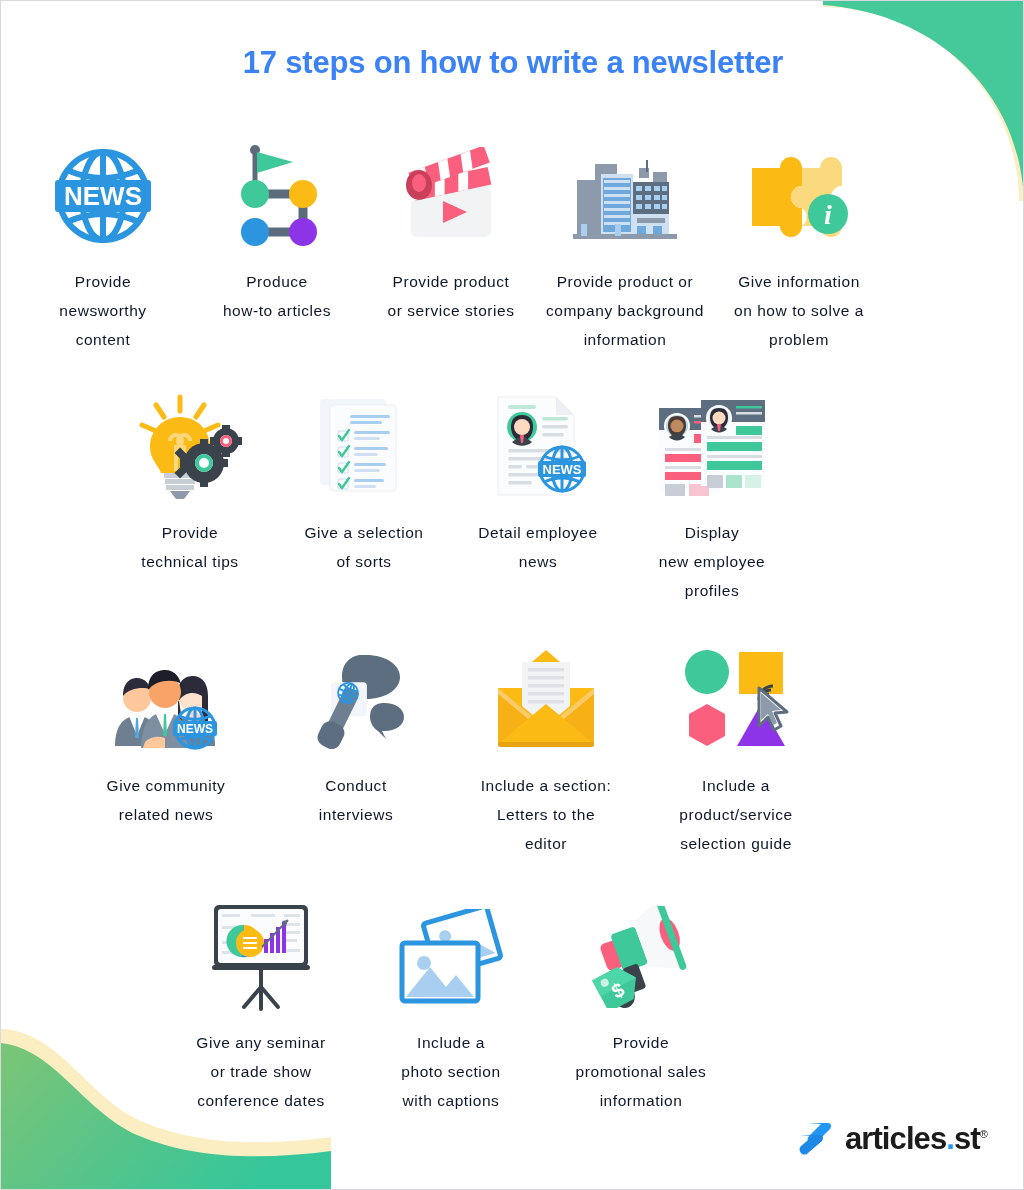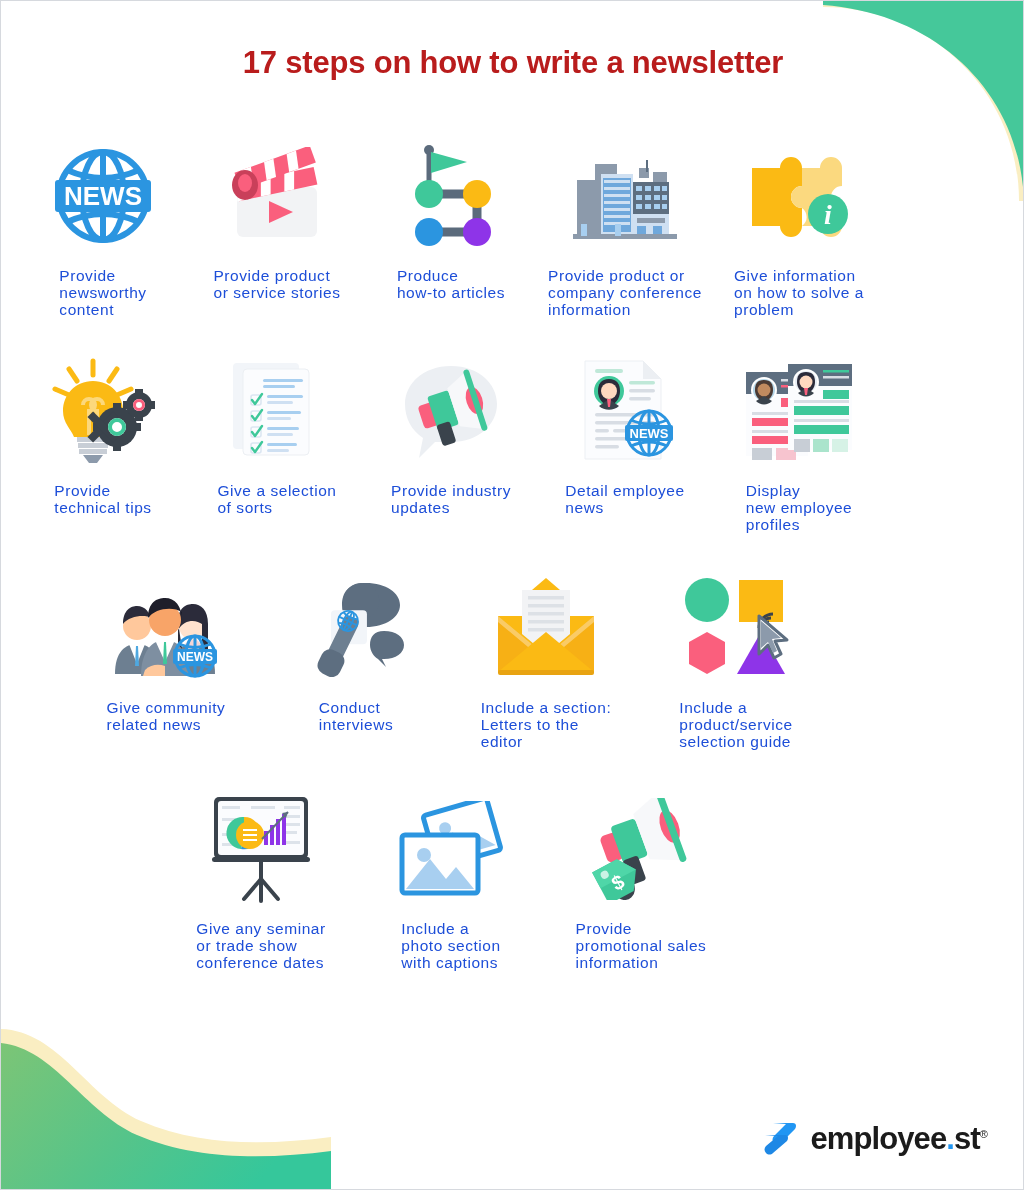--- a/index.html
+++ b/index.html
@@ -31,21 +31,21 @@
 
   
   .title {
     position: absolute;
     top: 44px;
     left: 0;
     width: 1024px;
     text-align: center;
     font-size: 31px;
     font-weight: bold;
-    color: #b91c1c;
+    color: #3b82f6;
     letter-spacing: -0.2px;
   }
 
   
   .rows {
     position: absolute;
     top: 136px;
     left: 0;
     width: 900px;
   }
@@ -73,23 +73,24 @@
     width: 120px;
     height: 118px;
     display: flex;
     align-items: center;
     justify-content: center;
   }
   .icon-box svg { display: block; }
 
   .cell-label {
     margin-top: 12px;
+    text-align: center;
     font-size: 15.5px;
-    line-height: 17px;
-    color: #1d4ed8;
+    line-height: 29px;
+    color: #0f172a;
     letter-spacing: 0.55px;
   }
 
   
   .logo {
     position: absolute;
     right: 36px;
     bottom: 32px;
     display: flex;
     align-items: center;
@@ -154,64 +155,64 @@
             <text x="54" y="61" font-family="Liberation Sans, sans-serif" font-size="26" font-weight="bold" fill="#ffffff" text-anchor="middle">NEWS</text>
           </svg>
         </div>
         <div class="cell-label" style="white-space:pre-line">Provide
 newsworthy
 content</div>
       </div>
 
       <div class="cell">
         <div class="icon-box">
-          <svg width="104" height="98" viewBox="0 0 104 98">
-            <rect x="12" y="40" width="80" height="50" rx="6" fill="#f2f3f5"></rect>
-            <g transform="rotate(-12 52 40)">
-              <rect x="12" y="28" width="80" height="18" fill="#fa5f7d"></rect>
-              <g fill="#ffffff">
-                <rect x="20" y="28" width="10" height="18" transform="skewX(-12)"></rect>
-                <rect x="44" y="28" width="10" height="18" transform="skewX(-12)"></rect>
-                <rect x="68" y="28" width="10" height="18" transform="skewX(-12)"></rect>
-              </g>
-            </g>
-            <g transform="rotate(-20 50 26)">
-              <rect x="12" y="12" width="80" height="18" fill="#fa5f7d"></rect>
-              <g fill="#ffffff">
-                <rect x="22" y="12" width="10" height="18" transform="skewX(-12)"></rect>
-                <rect x="46" y="12" width="10" height="18" transform="skewX(-12)"></rect>
-                <rect x="70" y="12" width="10" height="18" transform="skewX(-12)"></rect>
-              </g>
-            </g>
-            <ellipse cx="20" cy="38" rx="13" ry="15" fill="#c9405a"></ellipse>
-            <ellipse cx="20" cy="36" rx="7" ry="9" fill="#fa5f7d"></ellipse>
-            <path d="M44 54 L68 65 L44 76 Z" fill="#fa5f7d"></path>
-          </svg>
-        </div>
-        <div class="cell-label" style="white-space:pre-line">Provide product
-or service stories</div>
-      </div>
-
-      <div class="cell">
-        <div class="icon-box">
           <svg width="100" height="108" viewBox="0 0 100 108">
             <line x1="28" y1="10" x2="28" y2="42" stroke="#5b6b7c" stroke-width="5"></line>
             <circle cx="28" cy="8" r="5" fill="#5b6b7c"></circle>
             <path d="M30 10 L66 20 L30 31 Z" fill="#3fc89a"></path>
             <line x1="28" y1="52" x2="76" y2="52" stroke="#5b6b7c" stroke-width="9"></line>
             <line x1="76" y1="52" x2="76" y2="90" stroke="#5b6b7c" stroke-width="9"></line>
             <line x1="28" y1="90" x2="76" y2="90" stroke="#5b6b7c" stroke-width="9"></line>
             <circle cx="28" cy="52" r="14" fill="#3fc89a"></circle>
             <circle cx="76" cy="52" r="14" fill="#fbba14"></circle>
             <circle cx="28" cy="90" r="14" fill="#2b95e0"></circle>
             <circle cx="76" cy="90" r="14" fill="#8e34e8"></circle>
           </svg>
         </div>
         <div class="cell-label" style="white-space:pre-line">Produce
 how-to articles</div>
+      </div>
+
+      <div class="cell">
+        <div class="icon-box">
+          <svg width="104" height="98" viewBox="0 0 104 98">
+            <rect x="12" y="40" width="80" height="50" rx="6" fill="#f2f3f5"></rect>
+            <g transform="rotate(-12 52 40)">
+              <rect x="12" y="28" width="80" height="18" fill="#fa5f7d"></rect>
+              <g fill="#ffffff">
+                <rect x="20" y="28" width="10" height="18" transform="skewX(-12)"></rect>
+                <rect x="44" y="28" width="10" height="18" transform="skewX(-12)"></rect>
+                <rect x="68" y="28" width="10" height="18" transform="skewX(-12)"></rect>
+              </g>
+            </g>
+            <g transform="rotate(-20 50 26)">
+              <rect x="12" y="12" width="80" height="18" fill="#fa5f7d"></rect>
+              <g fill="#ffffff">
+                <rect x="22" y="12" width="10" height="18" transform="skewX(-12)"></rect>
+                <rect x="46" y="12" width="10" height="18" transform="skewX(-12)"></rect>
+                <rect x="70" y="12" width="10" height="18" transform="skewX(-12)"></rect>
+              </g>
+            </g>
+            <ellipse cx="20" cy="38" rx="13" ry="15" fill="#c9405a"></ellipse>
+            <ellipse cx="20" cy="36" rx="7" ry="9" fill="#fa5f7d"></ellipse>
+            <path d="M44 54 L68 65 L44 76 Z" fill="#fa5f7d"></path>
+          </svg>
+        </div>
+        <div class="cell-label" style="white-space:pre-line">Provide product
+or service stories</div>
       </div>
 
       <div class="cell">
         <div class="icon-box">
           <svg width="104" height="100" viewBox="0 0 104 100">
             <rect x="4" y="34" width="22" height="56" fill="#8c9aab"></rect>
             <rect x="22" y="18" width="22" height="72" fill="#8c9aab"></rect>
             <rect x="66" y="22" width="10" height="10" fill="#8c9aab"></rect>
             <rect x="80" y="26" width="14" height="14" fill="#8c9aab"></rect>
             <rect x="28" y="28" width="32" height="62" fill="#cfe0f2"></rect>
@@ -244,21 +245,21 @@
             <rect x="64" y="72" width="28" height="5" fill="#8c9aab"></rect>
             <rect x="64" y="80" width="9" height="10" fill="#6fa8dc"></rect>
             <rect x="80" y="80" width="9" height="10" fill="#6fa8dc"></rect>
             <rect x="0" y="88" width="104" height="5" fill="#8c9aab"></rect>
             <rect x="8" y="78" width="6" height="12" fill="#a8cff0"></rect>
             <rect x="42" y="78" width="6" height="12" fill="#a8cff0"></rect>
             <line x1="74" y1="14" x2="74" y2="26" stroke="#5d6e80" stroke-width="2"></line>
           </svg>
         </div>
         <div class="cell-label" style="white-space:pre-line">Provide product or
-company conference
+company background
 information</div>
       </div>
 
       <div class="cell">
         <div class="icon-box">
           <svg width="110" height="100" viewBox="0 0 110 100">
             <path d="M8 22 L36 22 A11 11 0 0 1 58 22 L58 40 A11 11 0 0 0 58 62 L58 80 A11 11 0 0 1 36 80 L8 80 Z" fill="#fbba14"></path>
             <path d="M58 22 L76 22 A11 11 0 0 1 98 22 L98 40 A11 11 0 0 0 98 62 L98 80 A11 11 0 0 1 76 80 L58 80 A11 11 0 0 0 58 62 A11 11 0 0 1 58 40 Z" fill="#fbd97f"></path>
             <circle cx="84" cy="68" r="20" fill="#3fc89a"></circle>
             <text x="84" y="78" font-family="Liberation Serif, serif" font-style="italic" font-size="28" font-weight="bold" fill="#ffffff" text-anchor="middle">i</text>
@@ -345,37 +346,20 @@
               <path d="M23 89 L26 93 L33 83" fill="none" stroke="#3fc89a" stroke-width="2.4" stroke-linecap="round" stroke-linejoin="round"></path>
               <rect x="38" y="84" width="30" height="3" rx="1.5" fill="#a8cff0"></rect>
               <rect x="38" y="90" width="22" height="3" rx="1.5" fill="#cfe0f2"></rect>
             </g>
           </svg>
         </div>
         <div class="cell-label" style="white-space:pre-line">Give a selection
 of sorts</div>
       </div>
 
-      <div class="cell">
-        <div class="icon-box">
-          <svg width="104" height="102" viewBox="0 0 104 102">
-            <path d="M52 6 C80 6 98 24 98 44 C98 64 80 82 52 82 L36 82 L20 98 L24 78 C12 70 6 58 6 44 C6 24 24 6 52 6 Z" fill="#eceff3"></path>
-            <g transform="rotate(-18 52 46)">
-              <rect x="20" y="36" width="16" height="24" rx="4" fill="#fa5f7d"></rect>
-              <rect x="32" y="30" width="22" height="36" rx="3" fill="#3fc89a"></rect>
-              <path d="M54 28 L76 18 L76 78 L54 68 Z" fill="#f7f8fa"></path>
-              <ellipse cx="76" cy="48" rx="8" ry="14" fill="#fa5f7d"></ellipse>
-              <rect x="74" y="16" width="6" height="64" rx="3" fill="#3fc89a"></rect>
-              <rect x="32" y="60" width="14" height="22" rx="3" fill="#3a434c"></rect>
-            </g>
-          </svg>
-        </div>
-        <div class="cell-label" style="white-space:pre-line">Provide industry
-updates</div>
-      </div>
 
       <div class="cell">
         <div class="icon-box">
           <svg width="100" height="108" viewBox="0 0 100 108">
             <path d="M10 4 L68 4 L86 22 L86 102 L10 102 Z" fill="#fbfcfe" stroke="#eceff3" stroke-width="1"></path>
             <path d="M68 4 L86 22 L68 22 Z" fill="#eceff3"></path>
             <rect x="20" y="12" width="28" height="4" rx="2" fill="#bfe8d8"></rect>
             <circle cx="34" cy="34" r="15" fill="#3fc89a"></circle>
             <path d="M34 22 C42 22 45 27 45 34 C45 42 40 48 34 48 C28 48 23 42 23 34 C23 27 26 22 34 22 Z" fill="#2b2b3a"></path>
             <circle cx="34" cy="34" r="8" fill="#ffd9c0"></circle>
@@ -681,17 +665,17 @@
       </div>
     </div>
   </div>
 
   <div class="logo">
     <svg class="logo-mark" width="40" height="38" viewBox="0 0 40 38">
       <path d="M14 4 L34 4 C37 4 38 7 36 10 L22 24 C20 26 17 26 15 24 C13 22 13 19 15 17 L27 5 Z" fill="#2196f3"></path>
       <path d="M6 16 L26 16 C29 16 30 19 28 22 L14 34 C12 36 9 36 7 34 C5 32 5 29 7 27 L19 17 Z" fill="#1e88e5"></path>
     </svg>
     <div class="logo-text">
-      <span>employee</span><span class="dot">.</span><span>st</span><span class="reg">®</span>
+      <span>articles</span><span class="dot">.</span><span>st</span><span class="reg">®</span>
     </div>
   </div>
 
 </div>
 
 </body></html>

